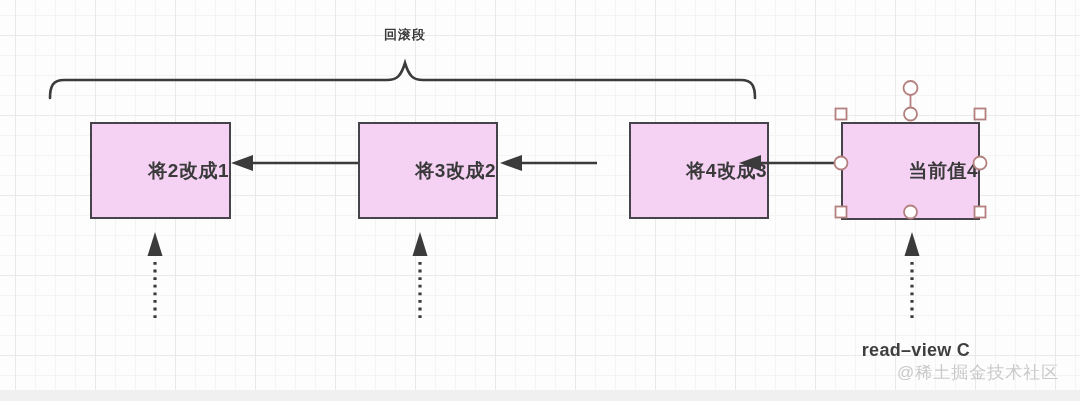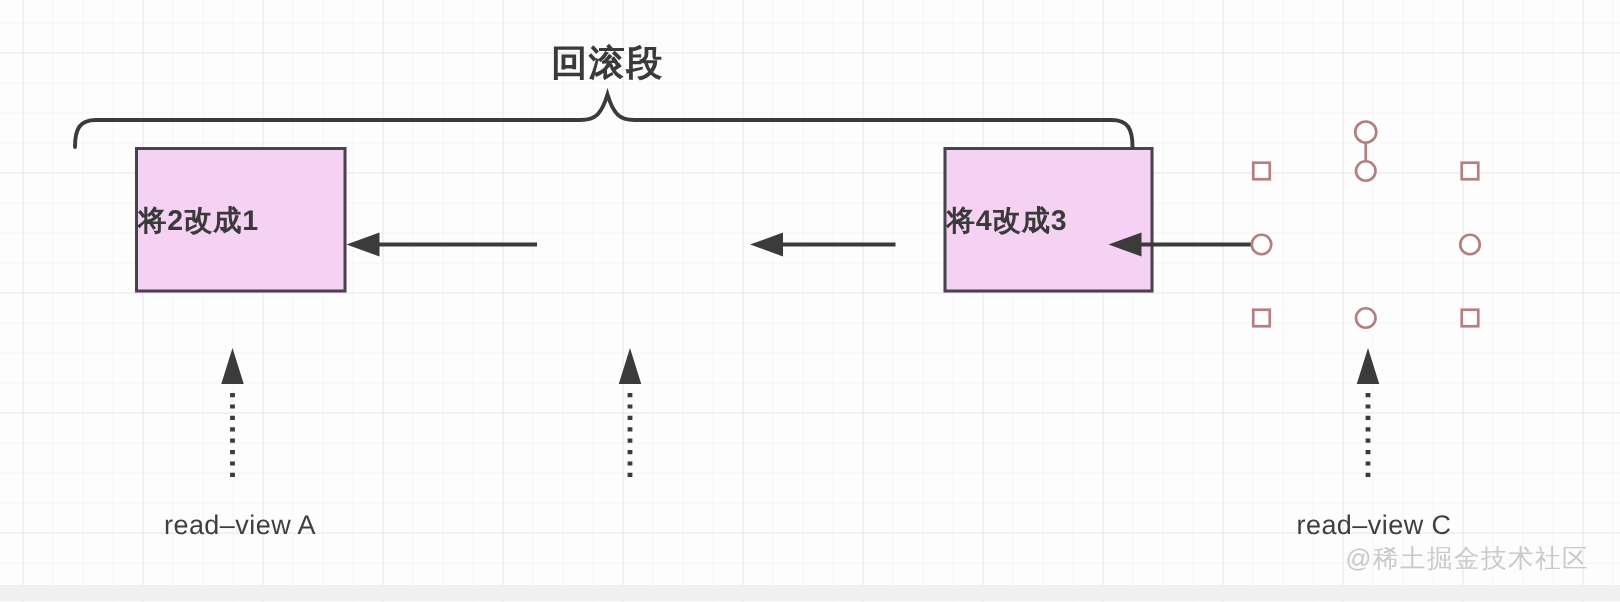--- a/index.html
+++ b/index.html
@@ -15,24 +15,24 @@
     background-image:
       linear-gradient(var(--grid-major,#e9e9e9) 1px, transparent 1px),
       linear-gradient(90deg, var(--grid-major,#e9e9e9) 1px, transparent 1px),
       linear-gradient(var(--grid-minor,#f4f4f4) 1px, transparent 1px),
       linear-gradient(90deg, var(--grid-minor,#f4f4f4) 1px, transparent 1px);
     background-size:80px 80px, 80px 80px, 20px 20px, 20px 20px;
     background-position:0 35px, 15px 0, 0 15px, 15px 0;
   }
   .node {
     position:absolute;
-    top:98px; height:97px;
+    top:122px; height:97px;
     background:var(--node-fill,#f5d2f4);
     border:2.5px solid var(--node-border,#47434a);
-    display:flex; align-items:center; justify-content:flex-start;
+    display:flex; align-items:center; justify-content:flex-end;
   }
   .node .node-label {
     font-size:19px;
     font-weight:600;
     color:var(--node-text,#3a3a3a);
     letter-spacing:0.5px;
     white-space:nowrap;
   }
   .node-1 { left:90px;  width:141px; }
   .node-2 { left:358px; width:140px; }
@@ -46,35 +46,35 @@
   }
   .connector { stroke:var(--connector,#3b3b3b); stroke-width:2.6; fill:none; }
   .arrow-head { fill:var(--connector,#3b3b3b); stroke:none; }
   .dotted { stroke:var(--connector,#3b3b3b); stroke-width:3.2; stroke-dasharray:2.8 4.8; fill:none; }
   .handle { fill:var(--handle-fill,#ffffff); stroke:var(--handle-stroke,#b3807f); stroke-width:1.8; }
   .handle-line { stroke:var(--handle-stroke,#b3807f); stroke-width:1.8; }
 
   .brace-label {
     position:absolute; left:345px; top:26px; width:120px;
     text-align:center;
-    font-size:24px; font-weight:600;
+    font-size:13px; font-weight:600;
     color:var(--node-text,#3a3a3a);
     letter-spacing:1px;
   }
   .read-view-label {
     position:absolute; top:340px; width:140px;
     text-align:center;
     font-size:18px; font-weight:400;
     color:var(--label-text,#3f3f3f);
     letter-spacing:0.3px;
     white-space:nowrap;
   }
   .rv-a { left:90px; }
   .rv-b { left:349px; }
-  .rv-c { left:846px; }
+  .rv-c { left:846px;font-weight:bold; }
 
   .watermark {
     position:absolute; left:897px; top:361px; width:162px;
     text-align:center;
     font-size:17px;
     color:var(--watermark-text,#c9c9c9);
     letter-spacing:1px;
     white-space:nowrap;
   }
   .bottom-strip {
@@ -84,22 +84,28 @@
   }
 </style>
 </head>
 <body>
 
 <div class="canvas">
 
   <div class="node node-1">
     <span class="node-label">将2改成1</span>
   </div>
+  <div class="node node-2">
+    <span class="node-label">将3改成2</span>
+  </div>
   <div class="node node-3">
     <span class="node-label">将4改成3</span>
+  </div>
+  <div class="node node-4">
+    <span class="node-label">当前值4</span>
   </div>
 
   <svg class="overlay" width="1080" height="401" viewBox="0 0 1080 401">
 
     <path class="connector" stroke-linecap="round" d="M 50 98 C 50 86 53 80 64 80 L 387 80 C 397 80 401 76 405 63
              C 409 76 413 80 423 80 L 741 80 C 752 80 755 86 755 98"></path>
 
     <g>
       <line class="connector" x1="358" y1="163" x2="252" y2="163"></line>
       <polygon class="arrow-head" points="231,163 253,155 253,171"></polygon>
@@ -135,19 +141,18 @@
       <rect class="handle" x="974.5" y="206.5" width="11" height="11"></rect>
       <circle class="handle" cx="910.5" cy="114" r="6.5"></circle>
       <circle class="handle" cx="841" cy="163" r="6.5"></circle>
       <circle class="handle" cx="980" cy="163" r="6.5"></circle>
       <circle class="handle" cx="910.5" cy="212" r="6.5"></circle>
     </g>
   </svg>
 
   <div class="brace-label">回滚段</div>
 
-  <div class="read-view-label rv-a">read–view A</div>
   <div class="read-view-label rv-c">read–view C</div>
 
   <div class="watermark">@稀土掘金技术社区</div>
 
   <div class="bottom-strip"></div>
 </div>
 
 </body></html>

